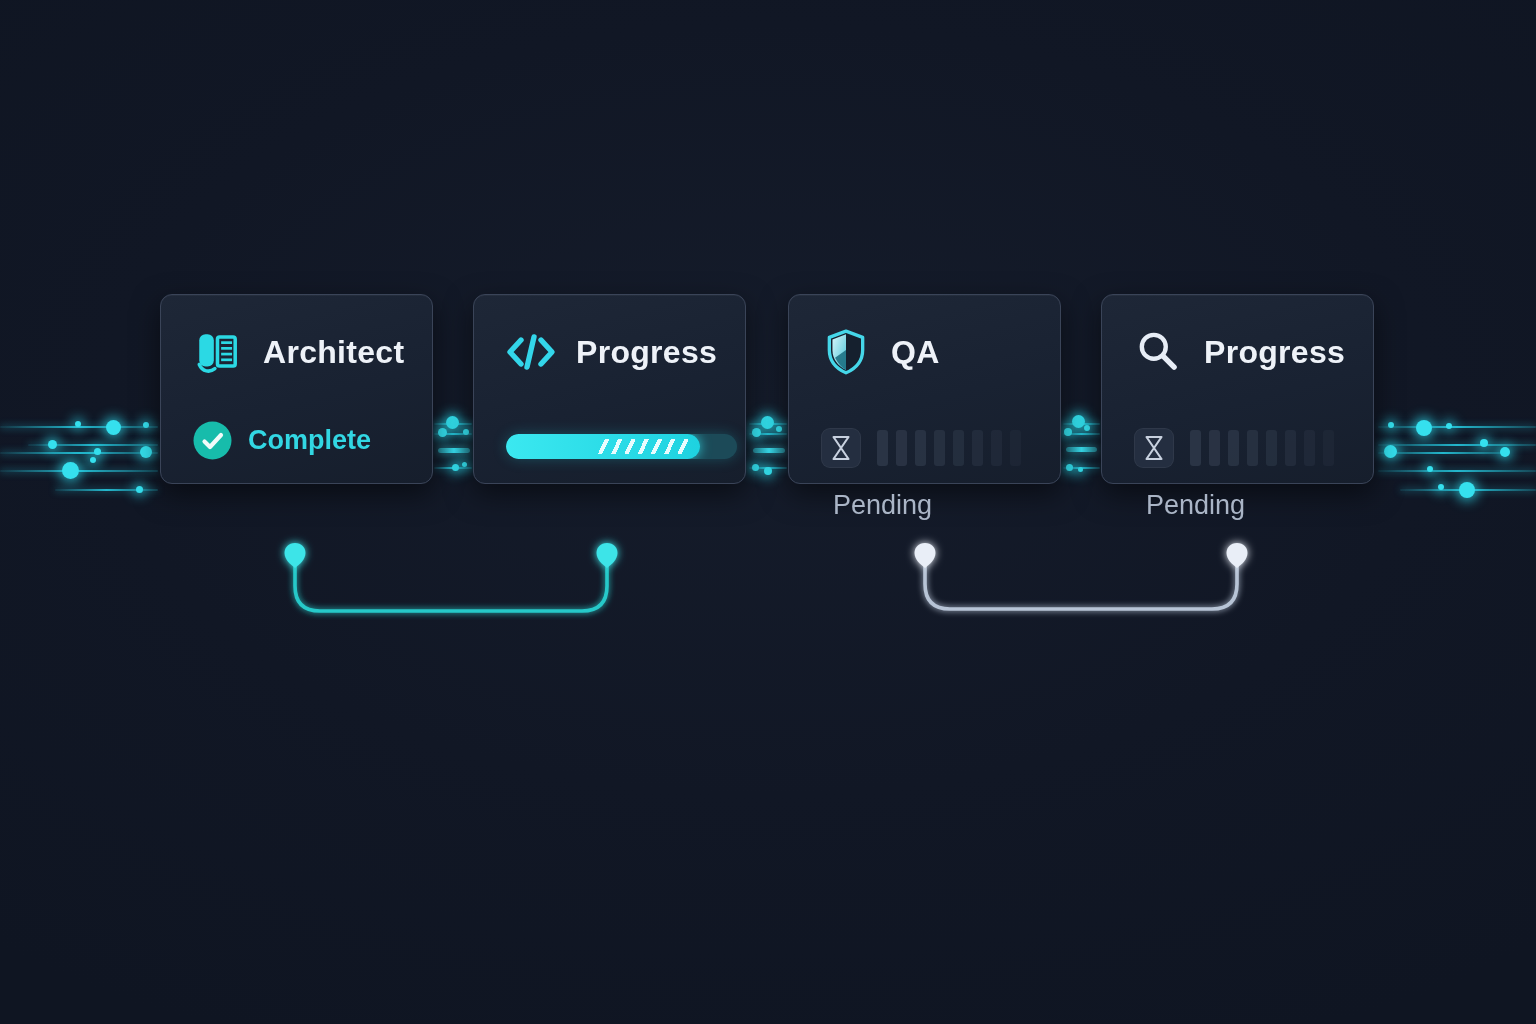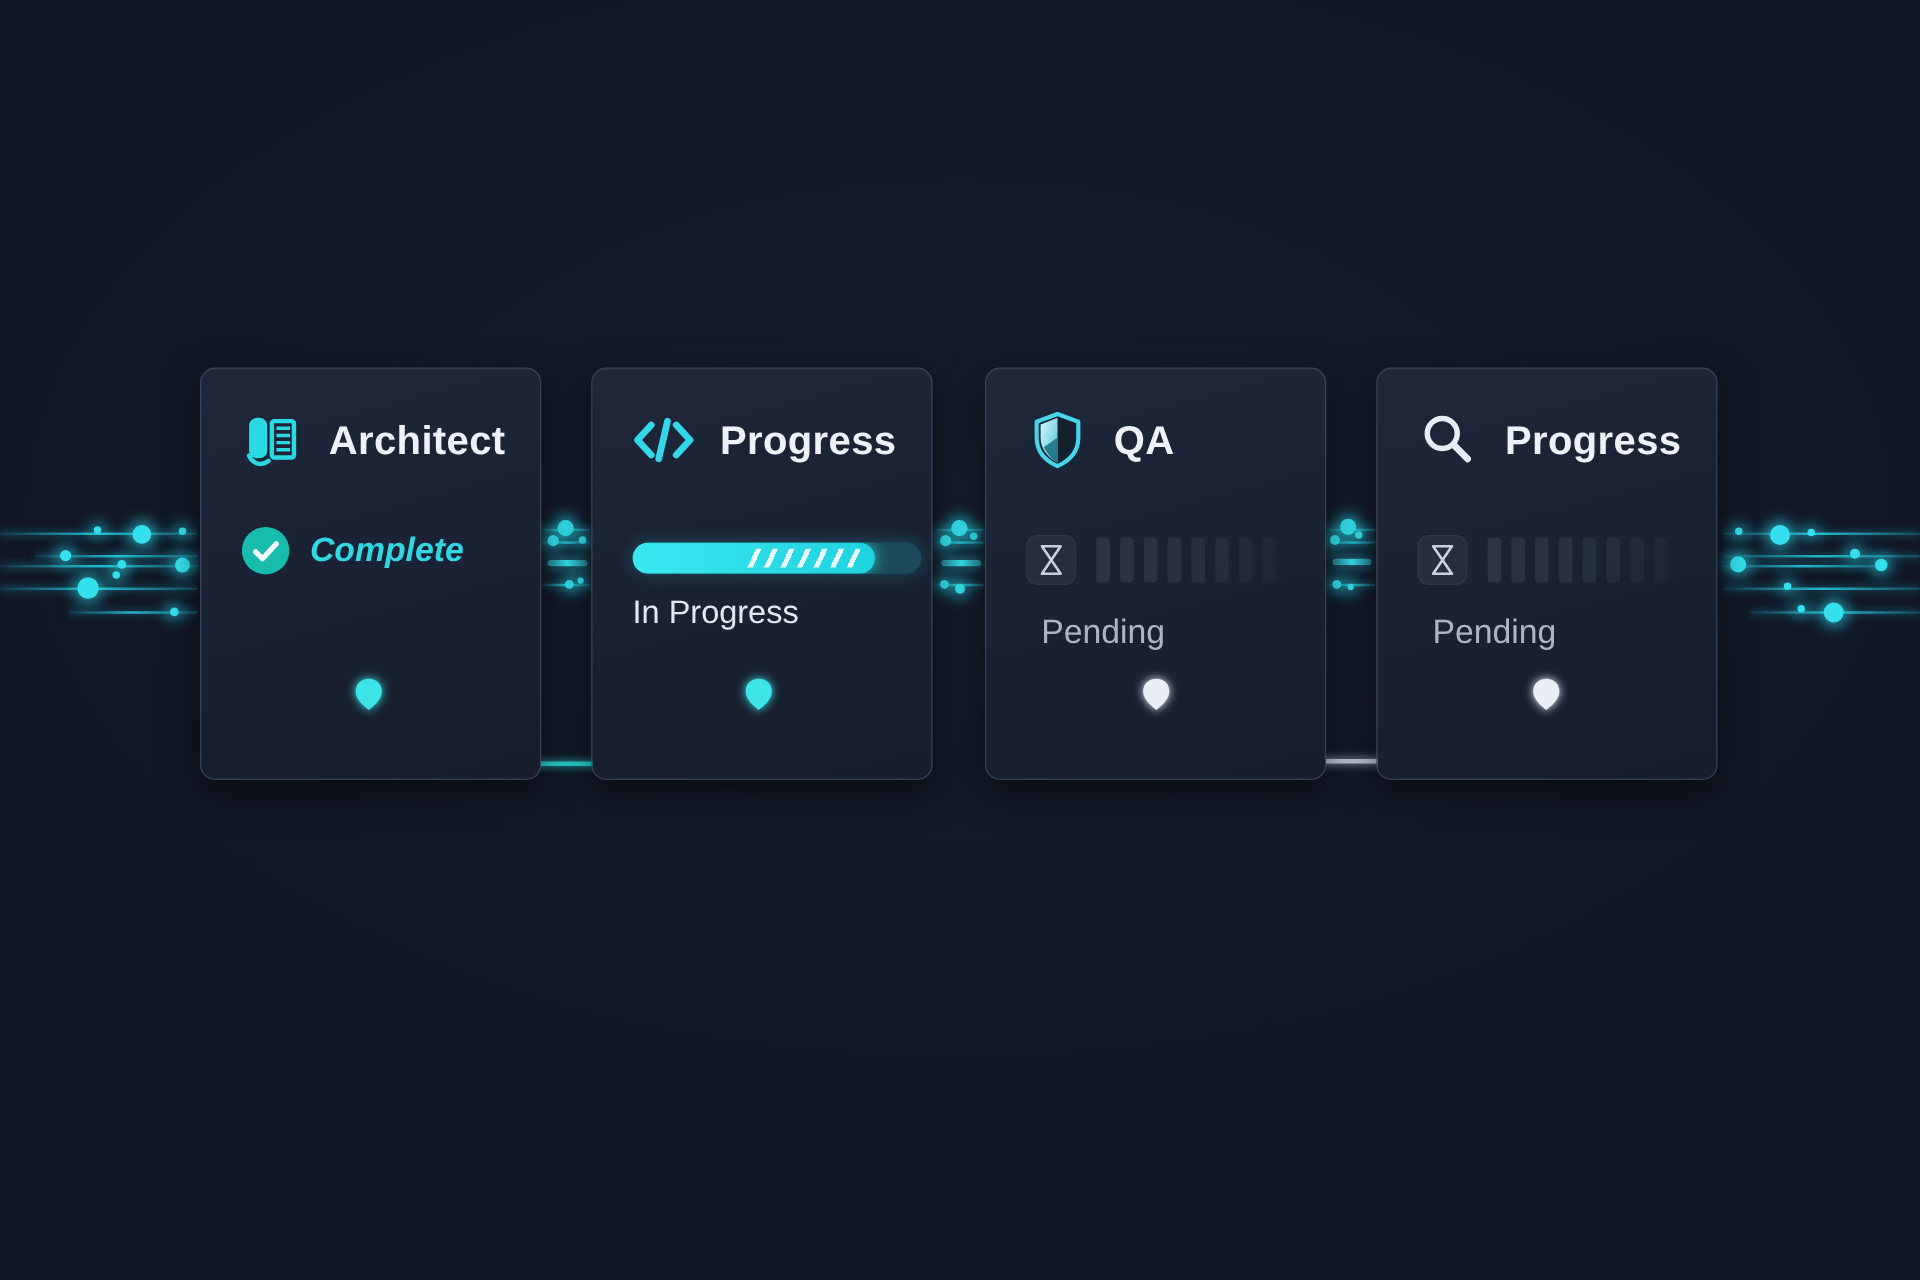--- a/index.html
+++ b/index.html
@@ -19,37 +19,37 @@
   .cline.thick{height:5px;border-radius:4px;background:linear-gradient(90deg,rgba(57,226,242,.5),#3ae2f2,rgba(57,226,242,.5));box-shadow:0 0 10px rgba(57,226,242,.8);}
   .cdot{
     position:absolute;border-radius:50%;background:#35e0ee;
     box-shadow:0 0 12px 3px rgba(46,222,240,.7);
   }
   
   .connector-svg{position:absolute;inset:0;z-index:1;pointer-events:none;}
   .node-svg{position:absolute;inset:0;z-index:3;pointer-events:none;}
   
   .stage-card{
-    position:absolute;top:294px;width:273px;height:330px;box-sizing:border-box;
+    position:absolute;top:294px;width:273px;height:190px;box-sizing:border-box;
     background:linear-gradient(165deg,#1e2737 0%,#192232 55%,#161e2c 100%);
     border:1px solid #3a4458;border-radius:12px;
     box-shadow:0 10px 28px rgba(0,0,0,.5), inset 0 1px 0 rgba(255,255,255,.04);
     z-index:2;
     padding-left:44px;
   }
   #card-architect{left:160px;}
   #card-developer{left:473px;}
   #card-qa{left:788px;}
   #card-reviewer{left:1101px;}
   .card-header{position:absolute;top:32px;left:32px;right:20px;display:flex;align-items:center;gap:20px;}
   .stage-icon{width:50px;height:50px;flex:0 0 auto;display:flex;align-items:center;justify-content:center;}
   .stage-title{font-size:32px;font-weight:600;color:#eef2f8;letter-spacing:.3px;white-space:nowrap;}
   .status-area{position:absolute;left:32px;right:20px;}
   
-  .complete-row{top:126px;display:flex;align-items:center;gap:16px;font-style:italic;}
+  .complete-row{top:126px;display:flex;align-items:center;gap:16px;}
   .status-complete{font-size:27px;font-weight:600;color:#32d7e3;}
   
   .progress-area{top:139px;}
   .progress-track{
     width:231px;height:25px;border-radius:13px;background:#1c4a58;
     position:relative;overflow:hidden;box-shadow:0 0 14px rgba(36,210,224,.25);
   }
   .progress-fill{
     position:absolute;left:0;top:0;bottom:0;border-radius:13px;
     background:linear-gradient(90deg,#3be8f0,#1ed2e0);
@@ -203,21 +203,20 @@
       </svg>
     </span>
     <span class="stage-title">Progress</span>
   </div>
   <div class="status-area progress-area">
     <div class="progress-track">
       <div class="progress-fill" style="width: 84%;">
         <div class="progress-stripes"></div>
       </div>
     </div>
-    <div class="status-inprogress">In Progress</div>
   </div>
 </div>
 
 <div class="stage-card" id="card-qa">
   <div class="card-header">
     <span class="stage-icon">
       <svg width="50" height="50" viewBox="0 0 48 48">
         <defs>
           <linearGradient id="shieldGrad" x1="0" y1="0" x2="1" y2="1">
             <stop offset="0" stop-color="#d6f6fa"></stop>

